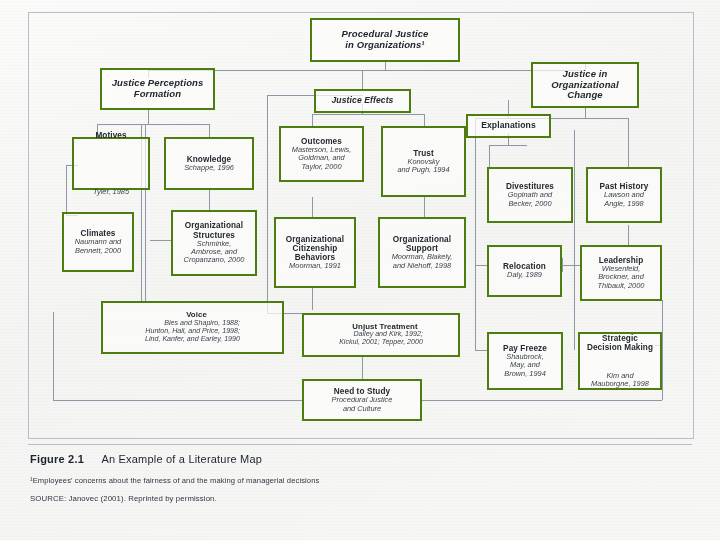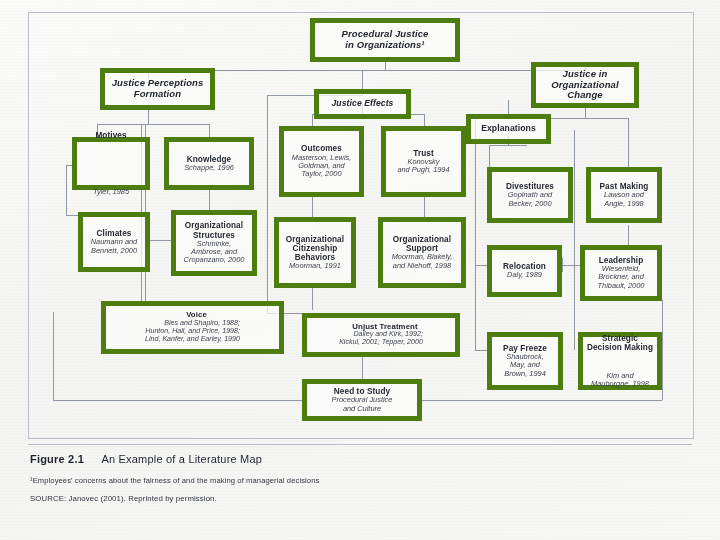--- a/index.html
+++ b/index.html
@@ -25,21 +25,21 @@
     border:1px solid #b9bfc9;background:transparent;
   }
   #caption-rule{
     position:absolute;left:28px;top:444px;width:664px;height:0;
     border-top:1px solid #b9bfc9;
   }
 
   
   .node{
     position:absolute;
-    border:5px solid #4d7c0f;
+    border:2px solid #4d7c0f;
     background:rgba(252,252,251,0.72);
     box-sizing:border-box;
     display:flex;flex-direction:column;
     align-items:center;justify-content:center;
     text-align:center;
     line-height:1.12;
     padding:10px 3px;
   }
   .node .t{
     font-weight:bold;
@@ -189,42 +189,42 @@
   <div class="node fs-leaf" style="left:72px;top:137px;width:78px;height:53px;gap:48px;">
     <div class="t" style="white-space:pre-line;">Motives</div>
     <div class="c" style="white-space:pre-line;">Tyler, 1985</div>
   </div>
 
   <div class="node fs-leaf" style="left:164px;top:137px;width:90px;height:53px;">
     <div class="t" style="white-space:pre-line;">Knowledge</div>
     <div class="c" style="white-space:pre-line;">Schappe, 1996</div>
   </div>
 
-  <div class="node fs-leaf" style="left:78px;top:212px;width:72px;height:60px;">
+  <div class="node fs-leaf" style="left:62px;top:212px;width:72px;height:60px;">
     <div class="t" style="white-space:pre-line;">Climates</div>
     <div class="c" style="white-space:pre-line;">Naumann and
 Bennett, 2000</div>
   </div>
 
   <div class="node fs-leaf" style="left:171px;top:210px;width:86px;height:66px;">
     <div class="t" style="white-space:pre-line;">Organizational
 Structures</div>
     <div class="c" style="white-space:pre-line;">Schminke,
 Ambrose, and
 Cropanzano, 2000</div>
   </div>
 
   <div class="node fs-small" style="left:101px;top:301px;width:183px;height:53px;">
     <div class="t" style="white-space:pre-line;">Voice</div>
     <div class="c" style="white-space:pre-line;">Bies and Shapiro, 1988;
 Hunton, Hall, and Price, 1998;
 Lind, Kanfer, and Earley, 1990</div>
   </div>
 
-  <div class="node fs-leaf" style="left:279px;top:126px;width:85px;height:71px;">
+  <div class="node fs-leaf" style="left:279px;top:126px;width:85px;height:56px;">
     <div class="t" style="white-space:pre-line;">Outcomes</div>
     <div class="c" style="white-space:pre-line;">Masterson, Lewis,
 Goldman, and
 Taylor, 2000</div>
   </div>
 
   <div class="node fs-leaf" style="left:381px;top:126px;width:85px;height:71px;">
     <div class="t" style="white-space:pre-line;">Trust</div>
     <div class="c" style="white-space:pre-line;">Konovsky
 and Pugh, 1994</div>
@@ -250,21 +250,21 @@
 Kickul, 2001; Tepper, 2000</div>
   </div>
 
   <div class="node fs-leaf" style="left:487px;top:167px;width:86px;height:56px;">
     <div class="t" style="white-space:pre-line;">Divestitures</div>
     <div class="c" style="white-space:pre-line;">Gopinath and
 Becker, 2000</div>
   </div>
 
   <div class="node fs-leaf" style="left:586px;top:167px;width:76px;height:56px;">
-    <div class="t" style="white-space:pre-line;">Past Making</div>
+    <div class="t" style="white-space:pre-line;">Past History</div>
     <div class="c" style="white-space:pre-line;">Lawson and
 Angle, 1998</div>
   </div>
 
   <div class="node fs-leaf" style="left:487px;top:245px;width:75px;height:52px;">
     <div class="t" style="white-space:pre-line;">Relocation</div>
     <div class="c" style="white-space:pre-line;">Daly, 1989</div>
   </div>
 
   <div class="node fs-leaf" style="left:580px;top:245px;width:82px;height:56px;">

